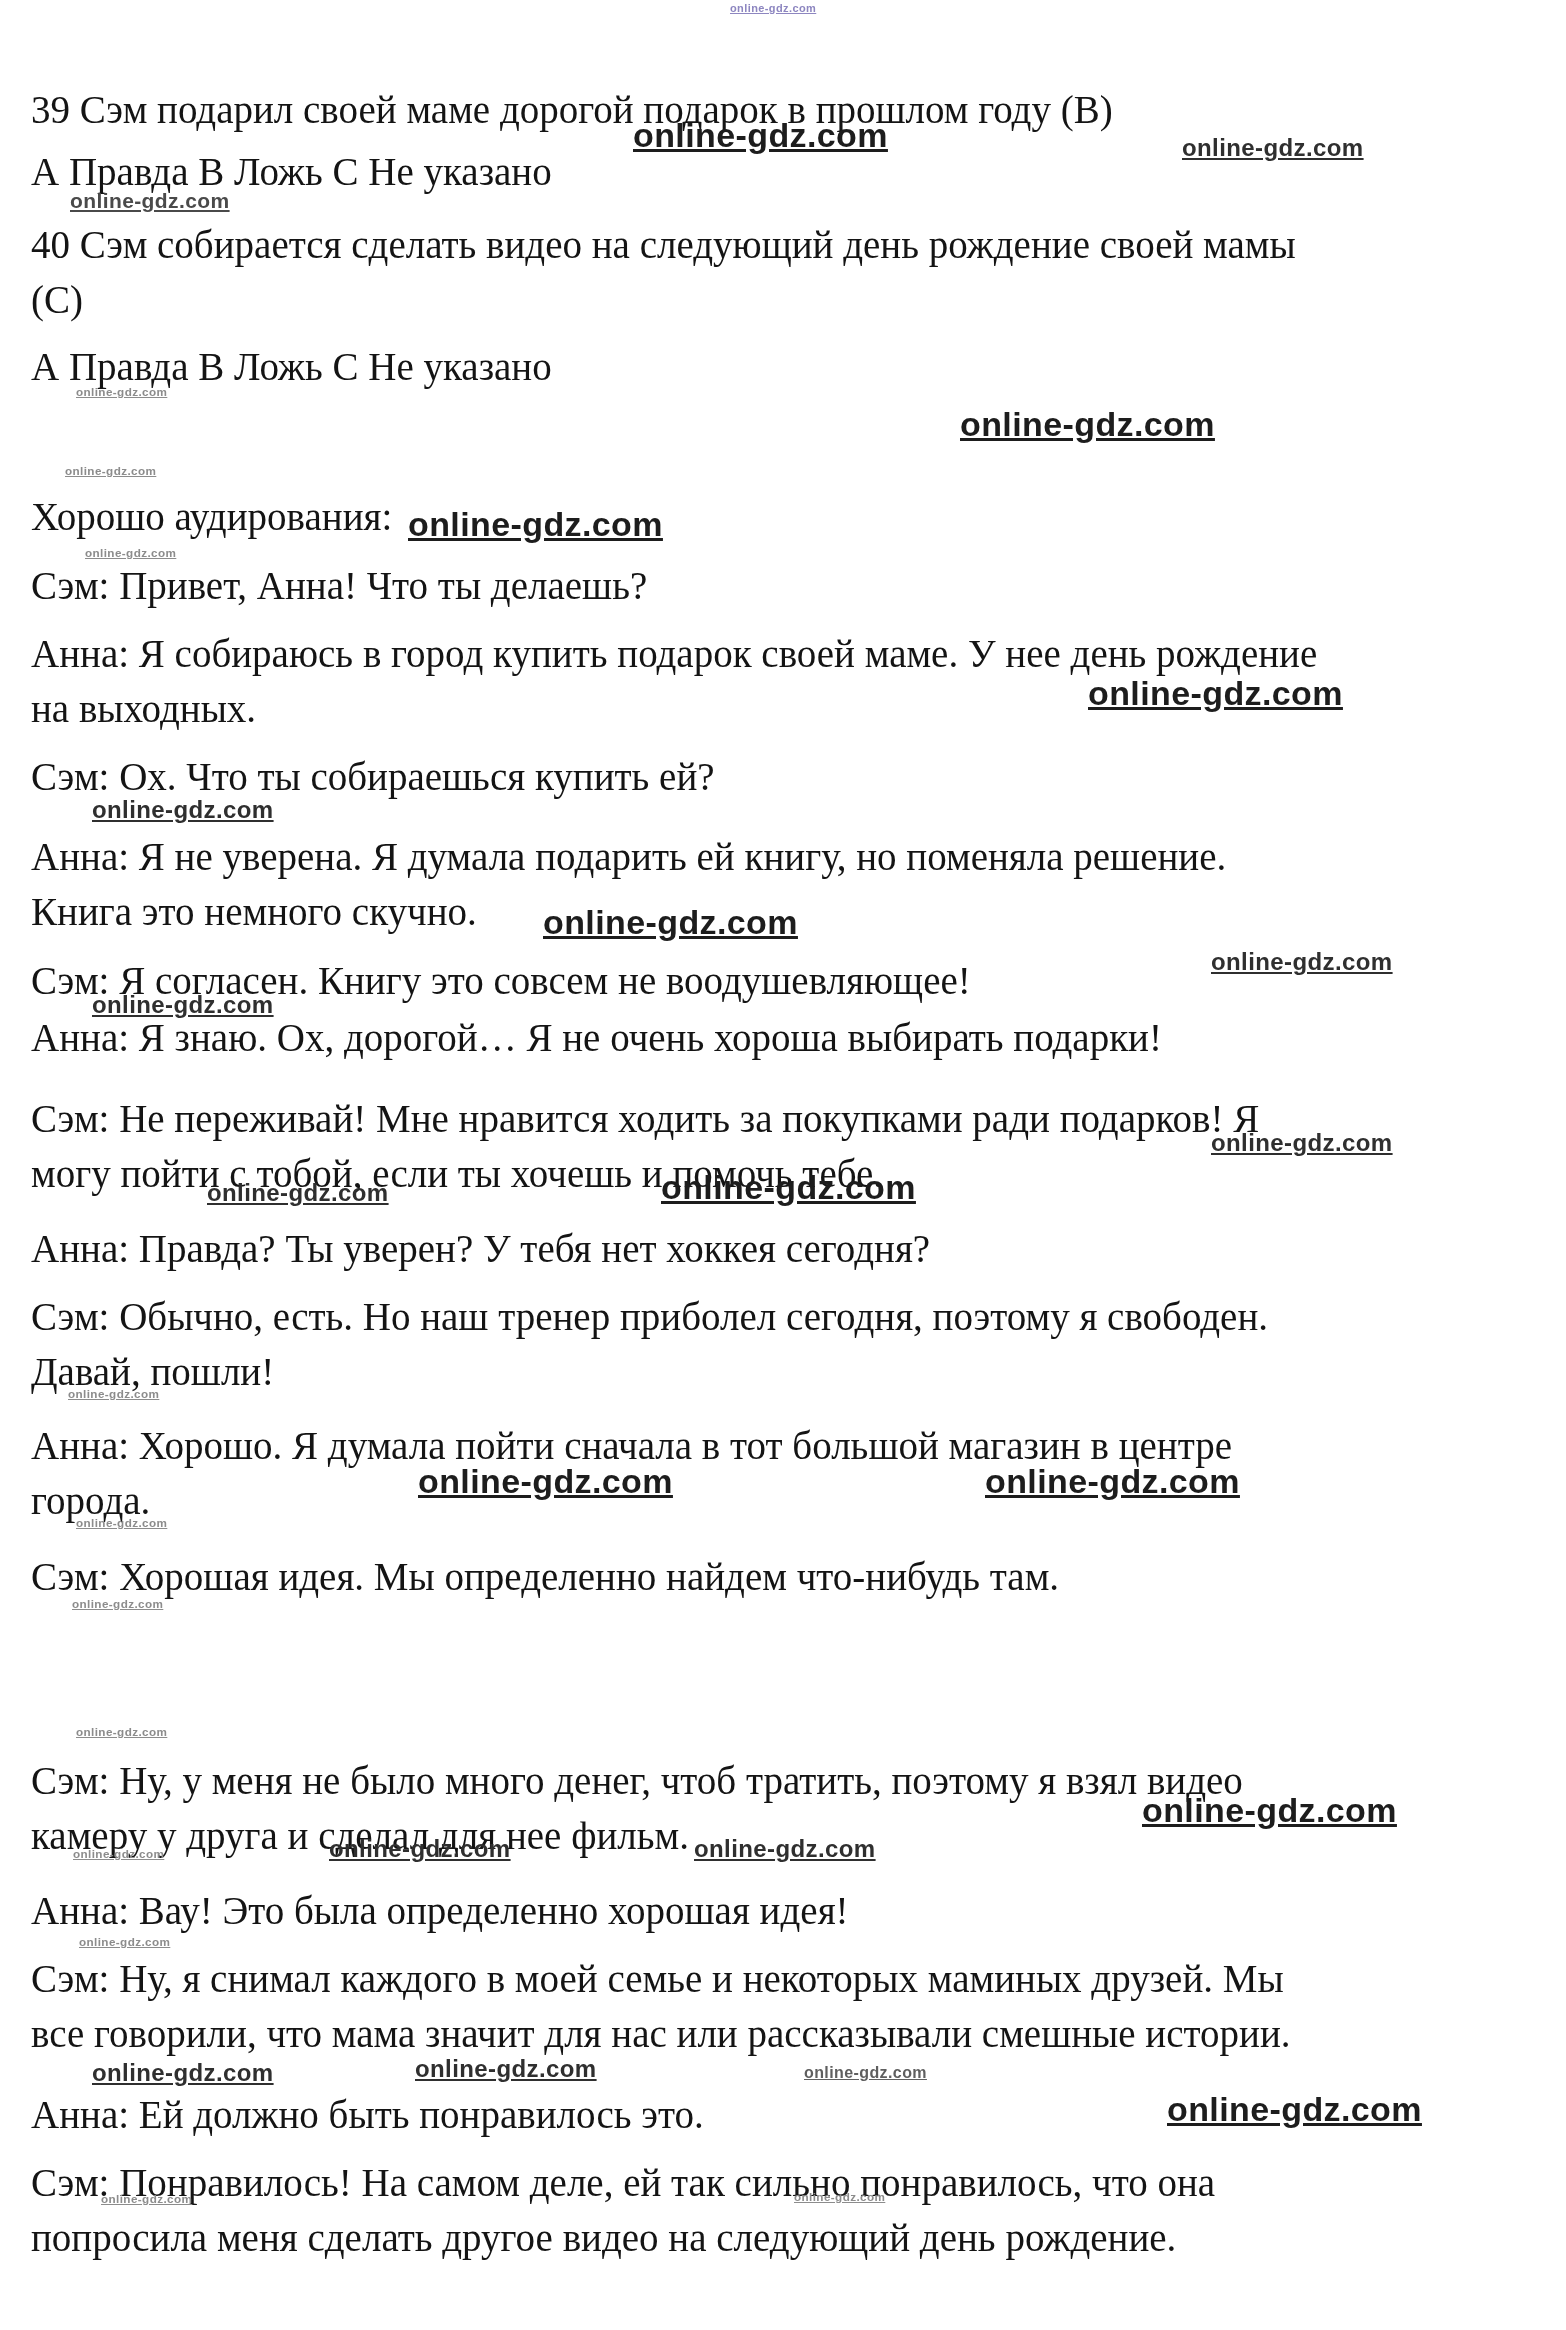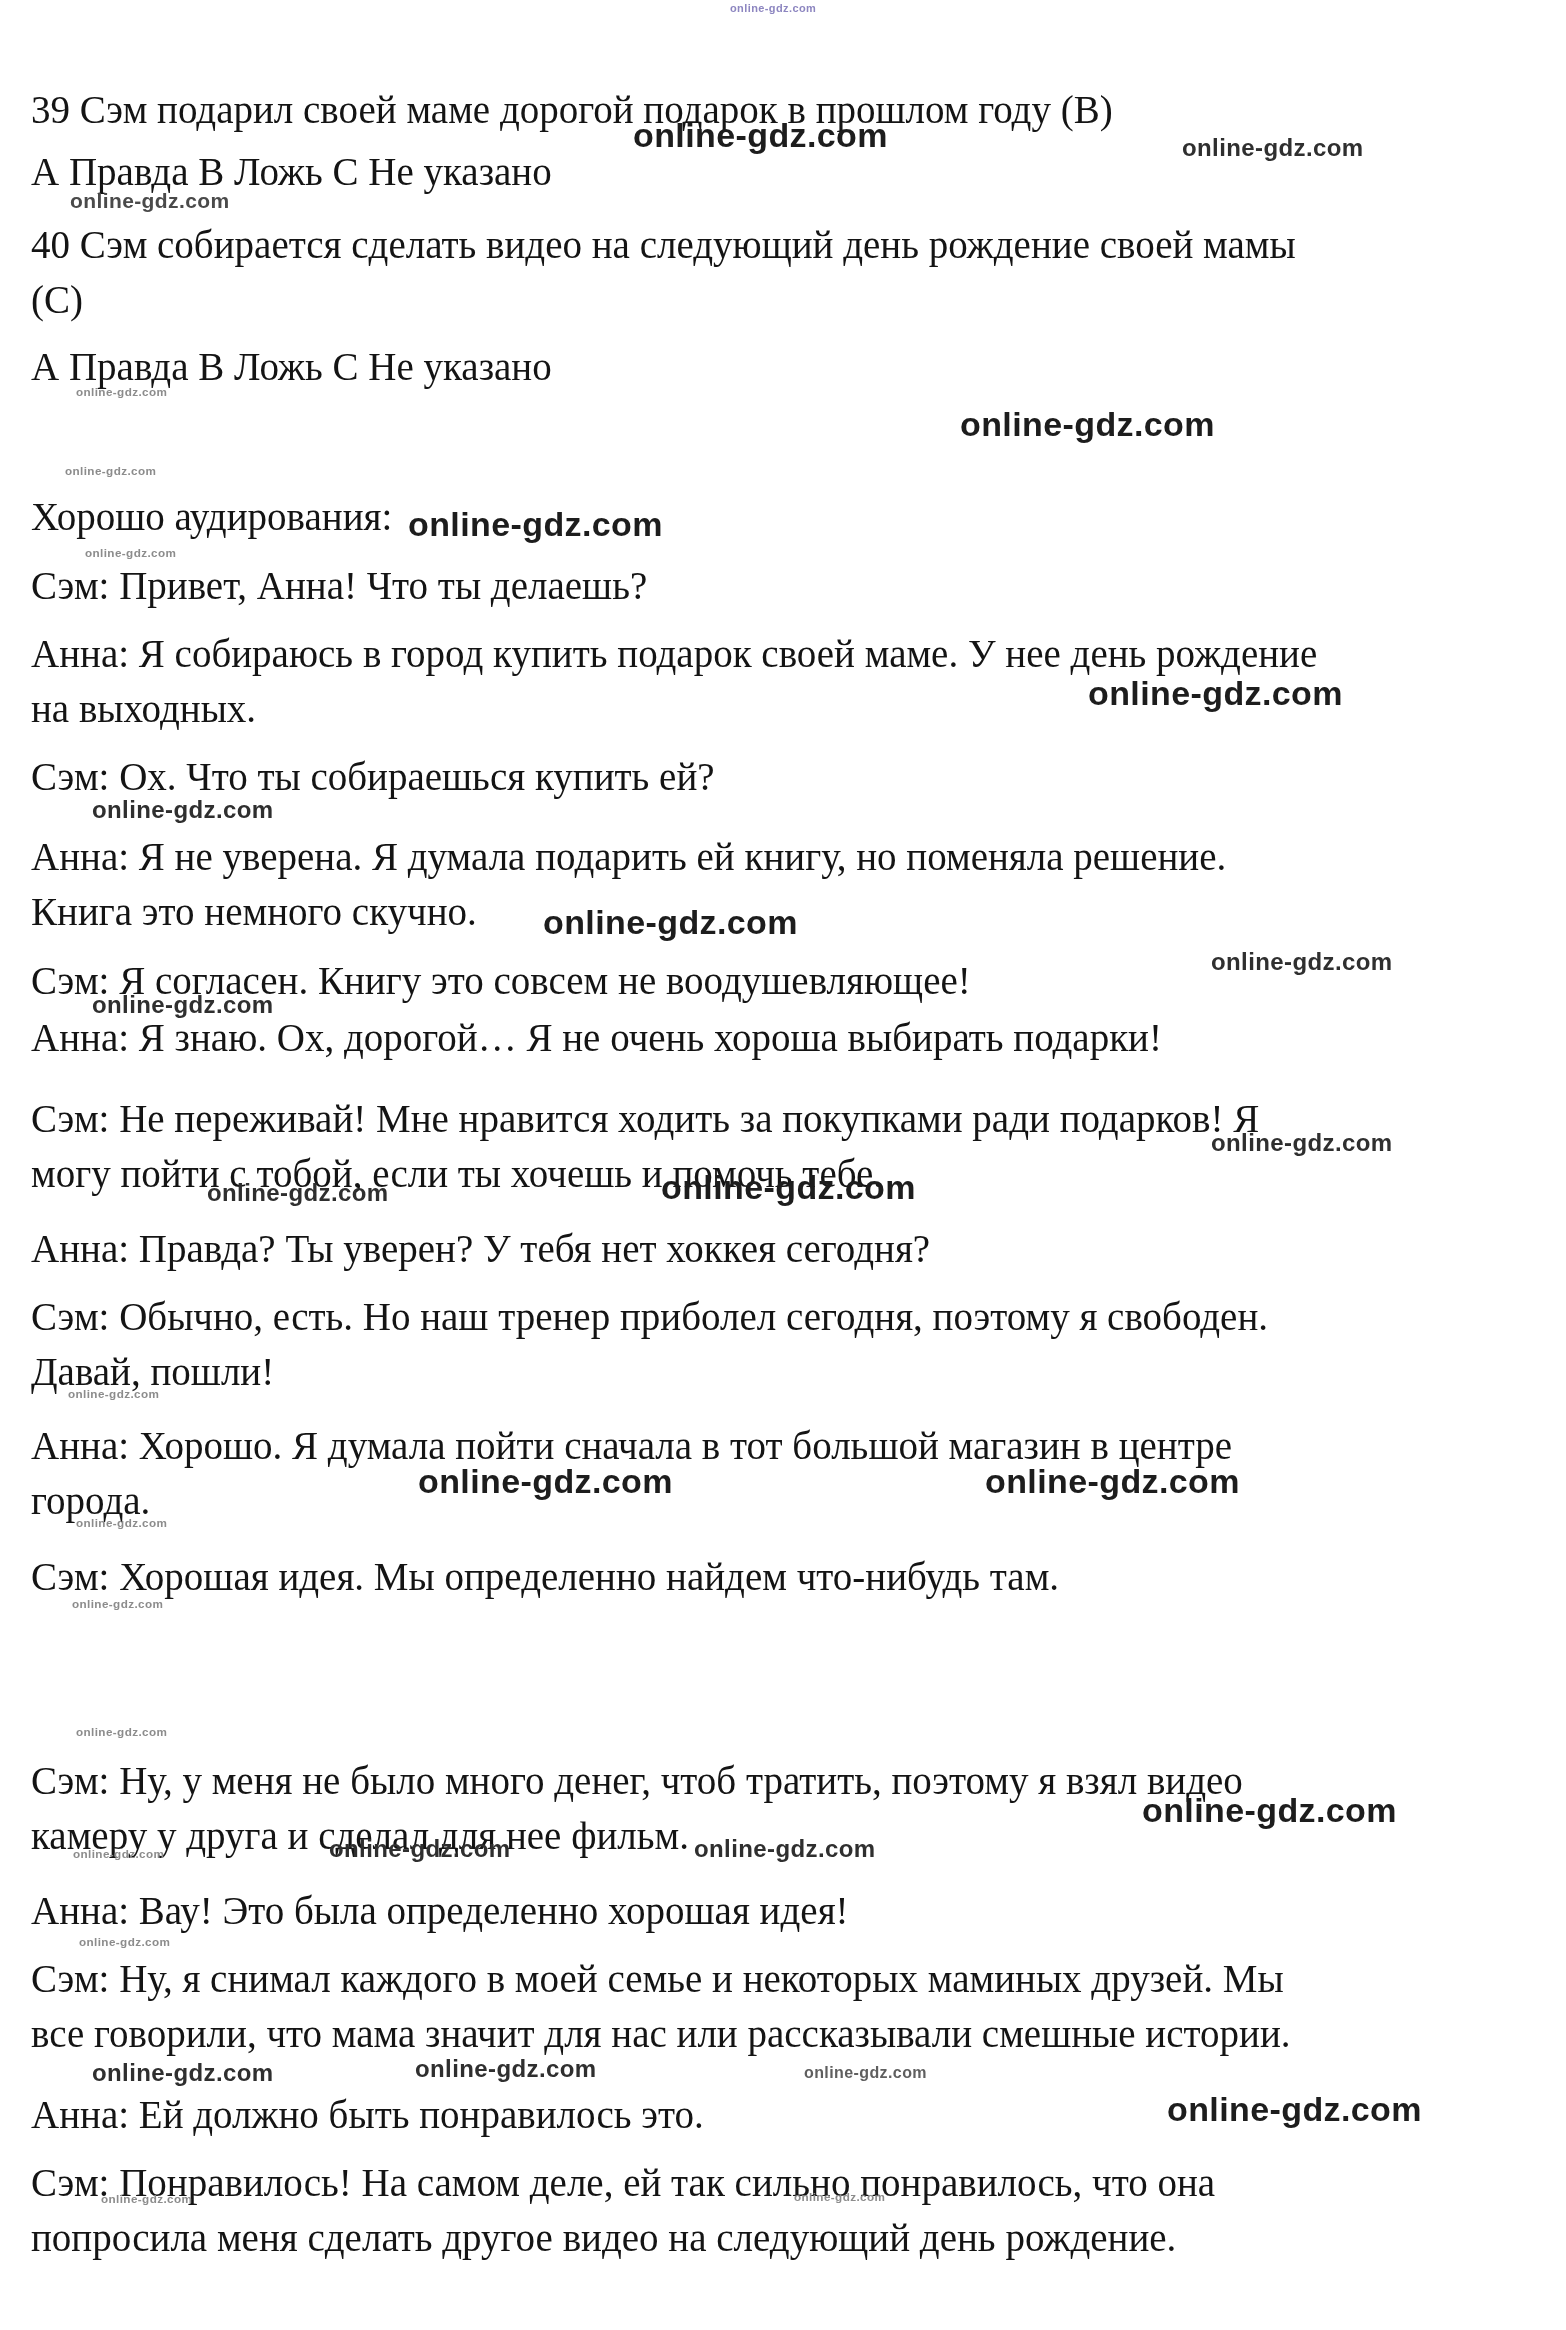--- a/index.html
+++ b/index.html
@@ -19,20 +19,21 @@
     font-size:39px;
     line-height:55px;
     white-space:pre-line;
   }
   .wm{
     position:absolute;
     font-family:"Liberation Sans","DejaVu Sans",sans-serif;
     font-weight:700;
     white-space:nowrap;
     letter-spacing:0.4px;
+    text-decoration:underline;
   }
   .wm.xl{font-size:34px;color:#1d1d1d;}
   .wm.lg{font-size:24px;color:#2f2f2f;}
   .wm.md{font-size:21px;color:#4a4a4a;}
   .wm.sm{font-size:16px;color:#5f5f5f;}
   .wm.xs{font-size:11.7px;color:#8c8c8c;}
   .wm.tint{color:#8d86c0;filter:blur(0.4px);font-size:11px;}
 </style>
 </head>
 <body>

